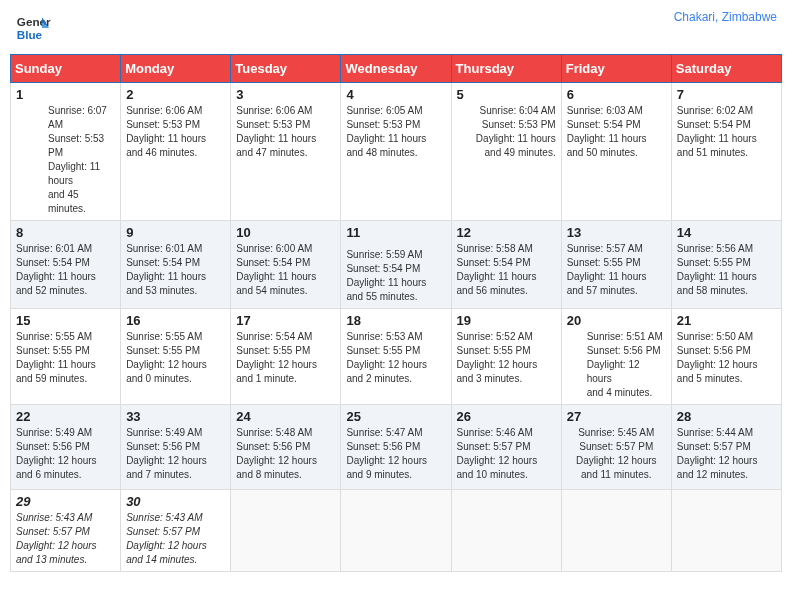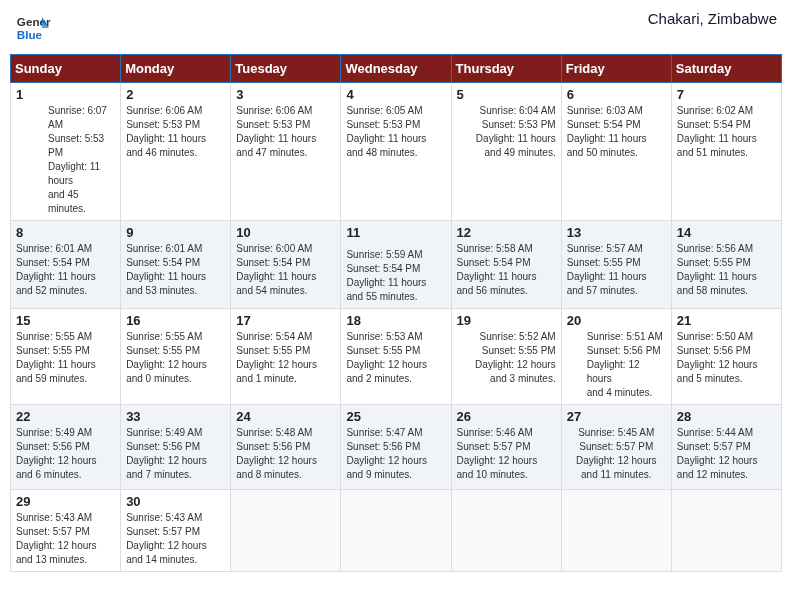--- a/index.html
+++ b/index.html
@@ -28,30 +28,30 @@
     }
     .title-block {
       text-align: right;
     }
     .month-title {
       font-size: 32px;
       font-weight: bold;
       color: #222;
     }
     .subtitle {
-      font-size: 15px;
-      color: #0f172a;
+      font-size: 12px;
+      color: #3b82f6;
     }
     .calendar {
       width: 100%;
       border-collapse: collapse;
       font-size: 10.5px;
     }
     .calendar th {
-      background: #7f1d1d;
+      background: #ef4444;
       color: #fff;
       padding: 6px 4px;
       text-align: left;
       font-size: 13px;
       font-weight: bold;
       border: 1px solid #2d6db5;
     }
     .calendar td {
       vertical-align: top;
       padding: 4px 5px;
@@ -75,20 +75,21 @@
     .day-info {
       color: #333;
       line-height: 1.4;
       font-size: 10px;
     }
     .empty-cell {
       background: #f9f9f9 !important;
     }
     .last-row td {
       height: 75px;
+      font-style: italic;
     }
   </style>
 </head>
 <body>
 
 <div class="header">
   <div class="logo">
     <svg class="logo-icon" viewBox="0 0 40 40">
       <text x="2" y="18" font-size="13" font-weight="bold" fill="#333" font-family="Arial">General</text>
       <text x="2" y="32" font-size="13" font-weight="bold" fill="#1a6fc4" font-family="Arial">Blue</text>
@@ -240,21 +241,21 @@
         </td>
         <td>
           <span class="day-number">18</span>
           <div class="day-info" style="white-space: pre-line;">Sunrise: 5:53 AM
 Sunset: 5:55 PM
 Daylight: 12 hours
 and 2 minutes.</div>
         </td>
         <td>
           <span class="day-number">19</span>
-          <div class="day-info" style="white-space: pre-line; text-align: right;">Sunrise: 5:52 AM
+          <div class="day-info" style="white-space: pre-line;">Sunrise: 5:52 AM
 Sunset: 5:55 PM
 Daylight: 12 hours
 and 3 minutes.</div>
         </td>
         <td>
           <span class="day-number">20</span>
           <div class="day-info" style="white-space: pre-line; margin-left: 20px;">Sunrise: 5:51 AM
 Sunset: 5:56 PM
 Daylight: 12 hours
 and 4 minutes.</div>

